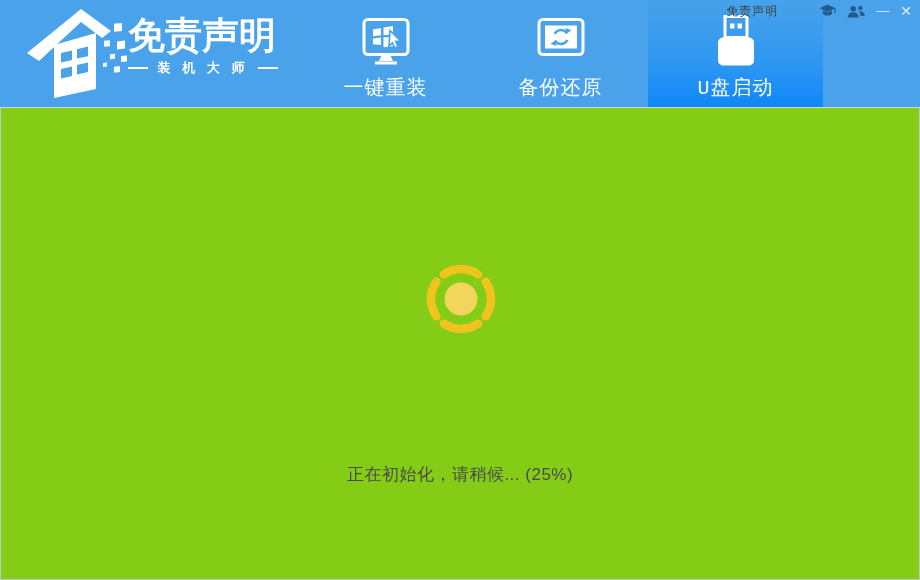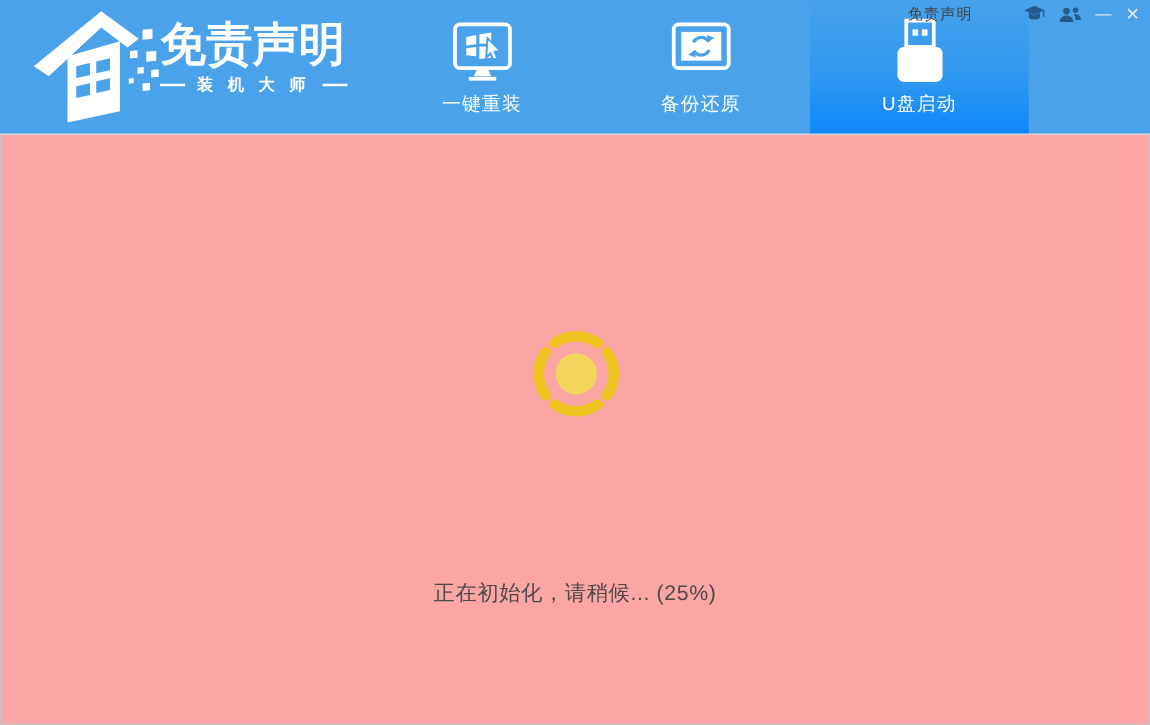--- a/index.html
+++ b/index.html
@@ -18,31 +18,31 @@
   .brand-sub .dash{flex:0 0 20px;height:2px;background:#ffffff;}
   .brand-sub .sub-label{flex:1;text-align:center;font-size:13px;font-weight:bold;color:#ffffff;letter-spacing:4px;white-space:nowrap;}
   
   .tabs{position:absolute;left:298px;top:0;height:107px;display:flex;}
   .tab{
     width:175px;height:107px;box-sizing:border-box;display:flex;flex-direction:column;
     align-items:center;padding-top:12px;cursor:pointer;
   }
   .tab.active{background:linear-gradient(180deg,#47A2EA 0%,#2E97F1 60%,#0F87FA 100%);}
   .tab-icon{height:58px;display:flex;align-items:center;justify-content:center;}
-  .tab-label{margin-top:4px;font-size:15px;color:#ffffff;letter-spacing:1px;white-space:nowrap;}
+  .tab-label{margin-top:4px;font-size:20px;color:#ffffff;letter-spacing:1px;white-space:nowrap;font-family:Liberation Mono, monospace;}
   
   .titlebar{position:absolute;top:3px;right:8px;display:flex;align-items:center;height:16px;}
   .disclaimer{font-size:12px;color:#404040;letter-spacing:1px;margin-right:30px;cursor:pointer;}
   .tb-btn{display:flex;align-items:center;justify-content:center;margin-left:11px;cursor:pointer;}
   .tb-glyph{color:#E3ECF5;font-size:13px;line-height:16px;}
   .tb-glyph.close{font-size:14px;}
   
   .main{
     position:absolute;top:107px;left:0;width:920px;height:473px;box-sizing:border-box;
-    background:#fca5a5;border-left:1px solid #BEC8C8;border-right:1px solid #BEC8C8;
+    background:#84cc16;border-left:1px solid #BEC8C8;border-right:1px solid #BEC8C8;
     border-bottom:1px solid #BEC8C8;border-top:1px solid #CDD7DB;
   }
   .spinner{position:absolute;left:418px;top:149px;width:84px;height:84px;}
   .status{
     position:absolute;top:355px;left:0;width:100%;text-align:center;
     font-size:17px;color:#4A4A4A;letter-spacing:0.5px;
   }
 </style>
 </head>
 <body>

